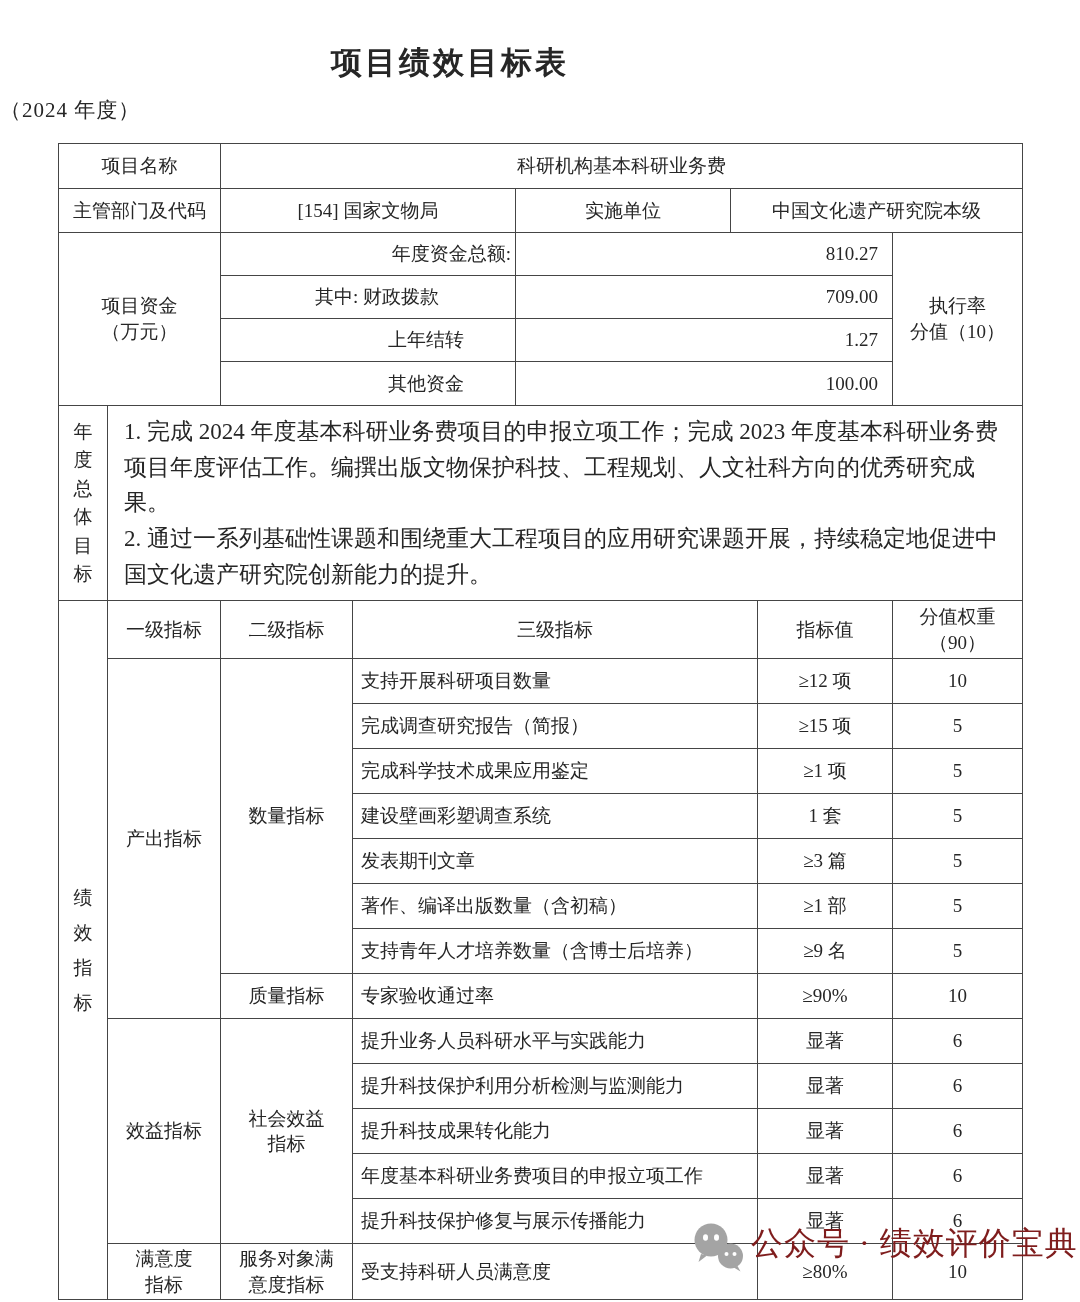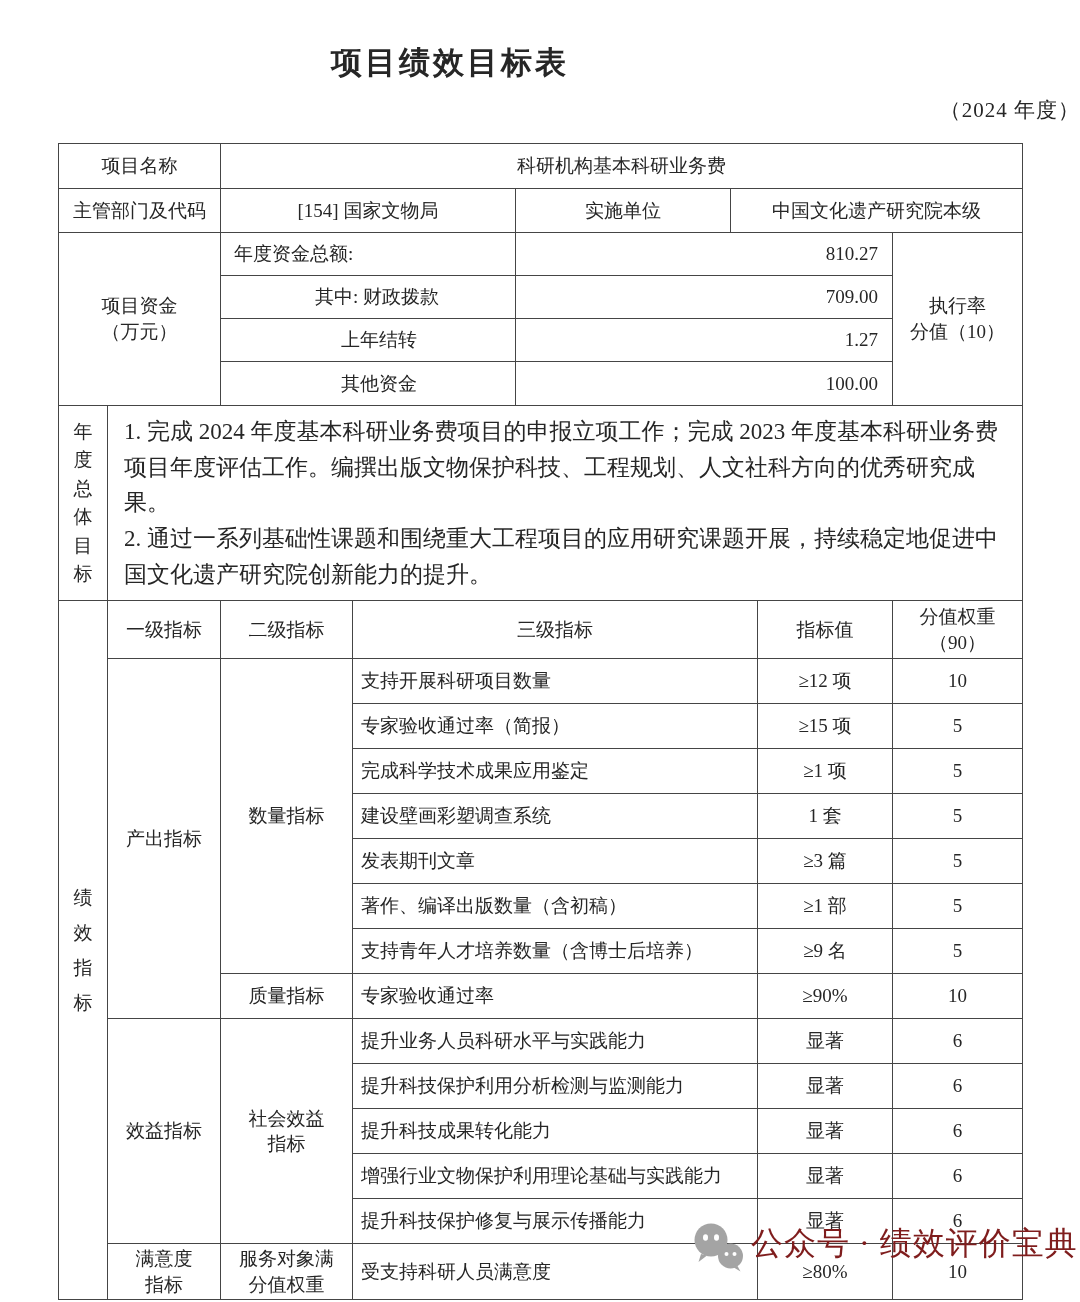--- a/index.html
+++ b/index.html
@@ -9,40 +9,40 @@
     font-family:"Liberation Serif","DejaVu Serif",serif;
     color:#262626;
   }
   .page-title {
     position:absolute; top:42px; left:0; width:900px;
     text-align:center; font-size:31px; font-weight:bold; letter-spacing:3px;
     font-family:"Liberation Sans","DejaVu Sans",sans-serif;
   }
   .page-subtitle {
     position:absolute; top:96px; left:0; width:1080px;
-    text-align:right; font-size:21px; letter-spacing:1px;
+    text-align:left; font-size:21px; letter-spacing:1px;
   }
   table.main {
     position:absolute; left:58px; top:143px; width:964px;
     border-collapse:collapse; table-layout:fixed;
   }
   td {
     border:1.6px solid #454545;
     font-size:19px; line-height:1.35;
     text-align:center; vertical-align:middle;
     padding:2px 4px; overflow:hidden;
   }
   .pre { white-space:pre-line; }
   .h45{height:45px} .h44{height:44px} .h43{height:43px}
   .h173{height:173px} .h58{height:58px} .h53{height:53px}
   .ind-name { text-align:left; padding-left:8px; }
   .amt { text-align:right; padding-right:14px; }
-  .fund-first { text-align:left; padding-left:13px; }
+  .fund-first { text-align:right; padding-left:13px; }
   .fund-sub1 { text-align:center; padding-left:22px; }
-  .fund-sub2 { text-align:left; padding-left:120px;border-radius:14px; }
+  .fund-sub2 { text-align:center; padding-left:120px;border-radius:14px; }
   .goal-cell { text-align:left; vertical-align:middle; padding:8px 16px; }
   .goal-cell .goal-line { font-size:23px; line-height:1.55; }
   .vcell { padding:0; }
   .vtext {
     display:inline-block; width:1.1em; word-break:break-all;
     text-align:center; font-size:19px;
   }
   .vtext-goal { line-height:1.5; }
   .vtext-perf { line-height:1.85; }
   .watermark {
@@ -128,21 +128,21 @@
   </tr>
 
   <tr class="h45">
     <td rowspan="8">产出指标</td>
     <td rowspan="7">数量指标</td>
     <td colspan="3" class="ind-name">支持开展科研项目数量</td>
     <td>≥12 项</td>
     <td>10</td>
   </tr>
   <tr class="h45">
-    <td colspan="3" class="ind-name">专家验收通过率（简报）</td>
+    <td colspan="3" class="ind-name">完成调查研究报告（简报）</td>
     <td>≥15 项</td>
     <td>5</td>
   </tr>
   <tr class="h45">
     <td colspan="3" class="ind-name">完成科学技术成果应用鉴定</td>
     <td>≥1 项</td>
     <td>5</td>
   </tr>
   <tr class="h45">
     <td colspan="3" class="ind-name">建设壁画彩塑调查系统</td>
@@ -184,35 +184,35 @@
     <td colspan="3" class="ind-name">提升科技保护利用分析检测与监测能力</td>
     <td>显著</td>
     <td>6</td>
   </tr>
   <tr class="h45">
     <td colspan="3" class="ind-name">提升科技成果转化能力</td>
     <td>显著</td>
     <td>6</td>
   </tr>
   <tr class="h45">
-    <td colspan="3" class="ind-name">增强行业文物保护利用理论基础与实践能力</td>
+    <td colspan="3" class="ind-name">年度基本科研业务费项目的申报立项工作</td>
     <td>显著</td>
     <td>6</td>
   </tr>
   <tr class="h45">
     <td colspan="3" class="ind-name">提升科技保护修复与展示传播能力</td>
     <td>显著</td>
     <td>6</td>
   </tr>
 
   <tr class="h53">
     <td class="pre">满意度
 指标</td>
     <td class="pre">服务对象满
-分值权重</td>
+意度指标</td>
     <td colspan="3" class="ind-name">受支持科研人员满意度</td>
     <td>≥80%</td>
     <td>10</td>
   </tr>
 </tbody>
   </table>
 
 <div class="watermark">
   <span class="wm-icon">
     <svg width="52" height="50" viewBox="0 0 52 50" aria-hidden="true">

